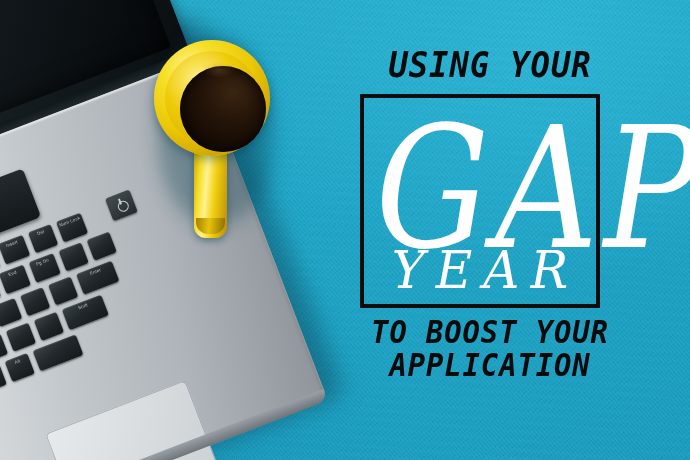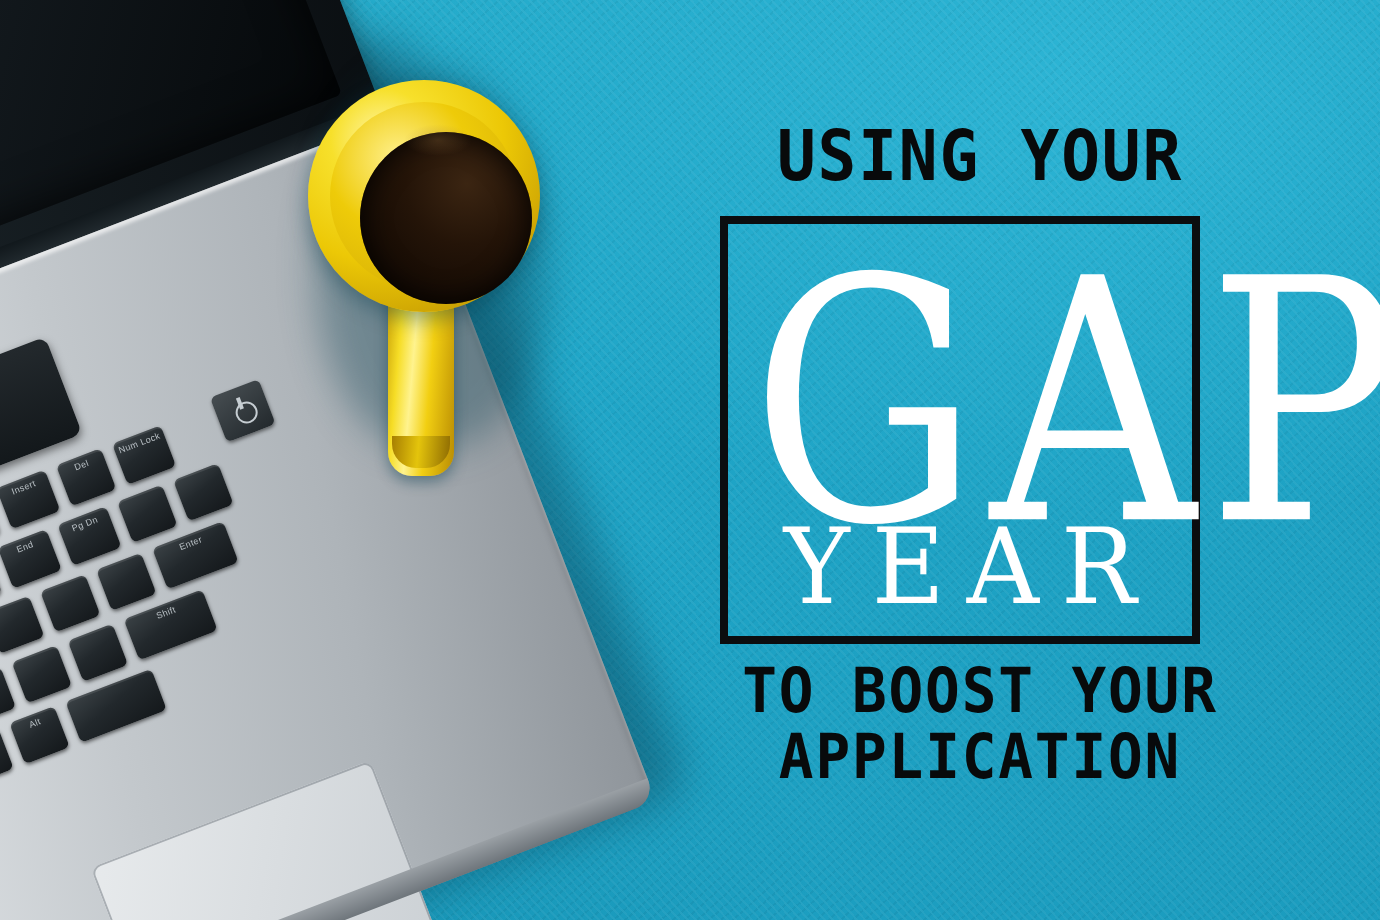--- a/index.html
+++ b/index.html
@@ -217,23 +217,24 @@
     left: 48px; top: 22px;
     width: 34px; height: 16px;
     border-radius: 50%;
     background: radial-gradient(ellipse at center, rgba(150,110,60,.30), rgba(150,110,60,0) 70%);
   }
 
   
   #titleblock {
     position: absolute;
     left: 340px;
-    top: 52px;
+    top: 38px;
     width: 300px;
     height: 350px;
+    font-style: italic;
   }
   .kicker {
     position: absolute;
     left: 0; top: 8px;
     width: 300px;
     text-align: center;
     font-family: "DejaVu Sans Mono", "Liberation Mono", monospace;
     font-weight: bold;
     font-size: 35px;
     line-height: 38px;

